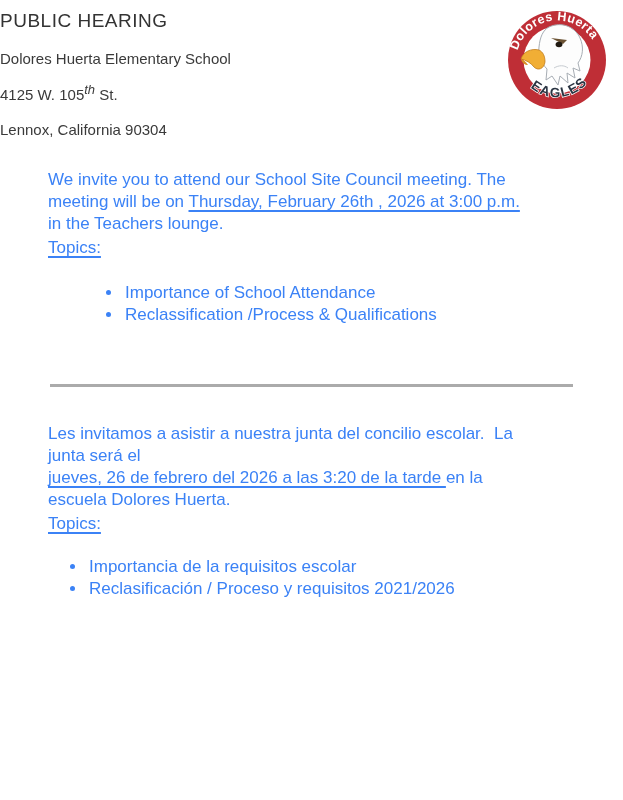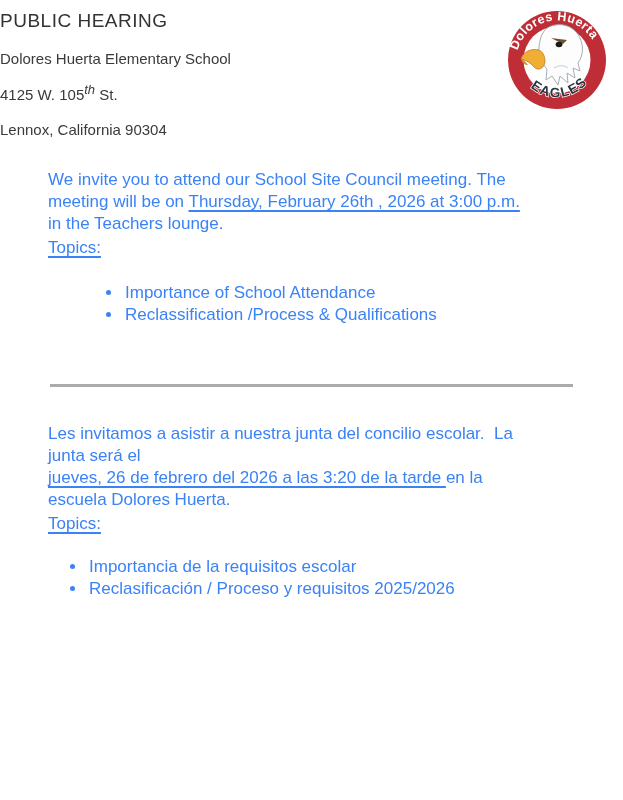--- a/index.html
+++ b/index.html
@@ -99,17 +99,17 @@
   <hr class="divider">
 
   <div class="es-section">
     <p class="para es-para"><span>Les invitamos a asistir a nuestra junta del concilio escolar.  La
 junta será el
 </span><span class="u">jueves, 26 de febrero del 2026 a las 3:20 de la tarde </span><span>en la
 escuela Dolores Huerta.</span></p>
     <div class="section-heading"><span class="u">Topics:</span></div>
     <ul class="es-list">
       <li>Importancia de la requisitos escolar</li>
-      <li>Reclasificación / Proceso y requisitos 2025/2026</li>
+      <li>Reclasificación / Proceso y requisitos 2021/2026</li>
     </ul>
   </div>
 
 </div>
 
 </body></html>

